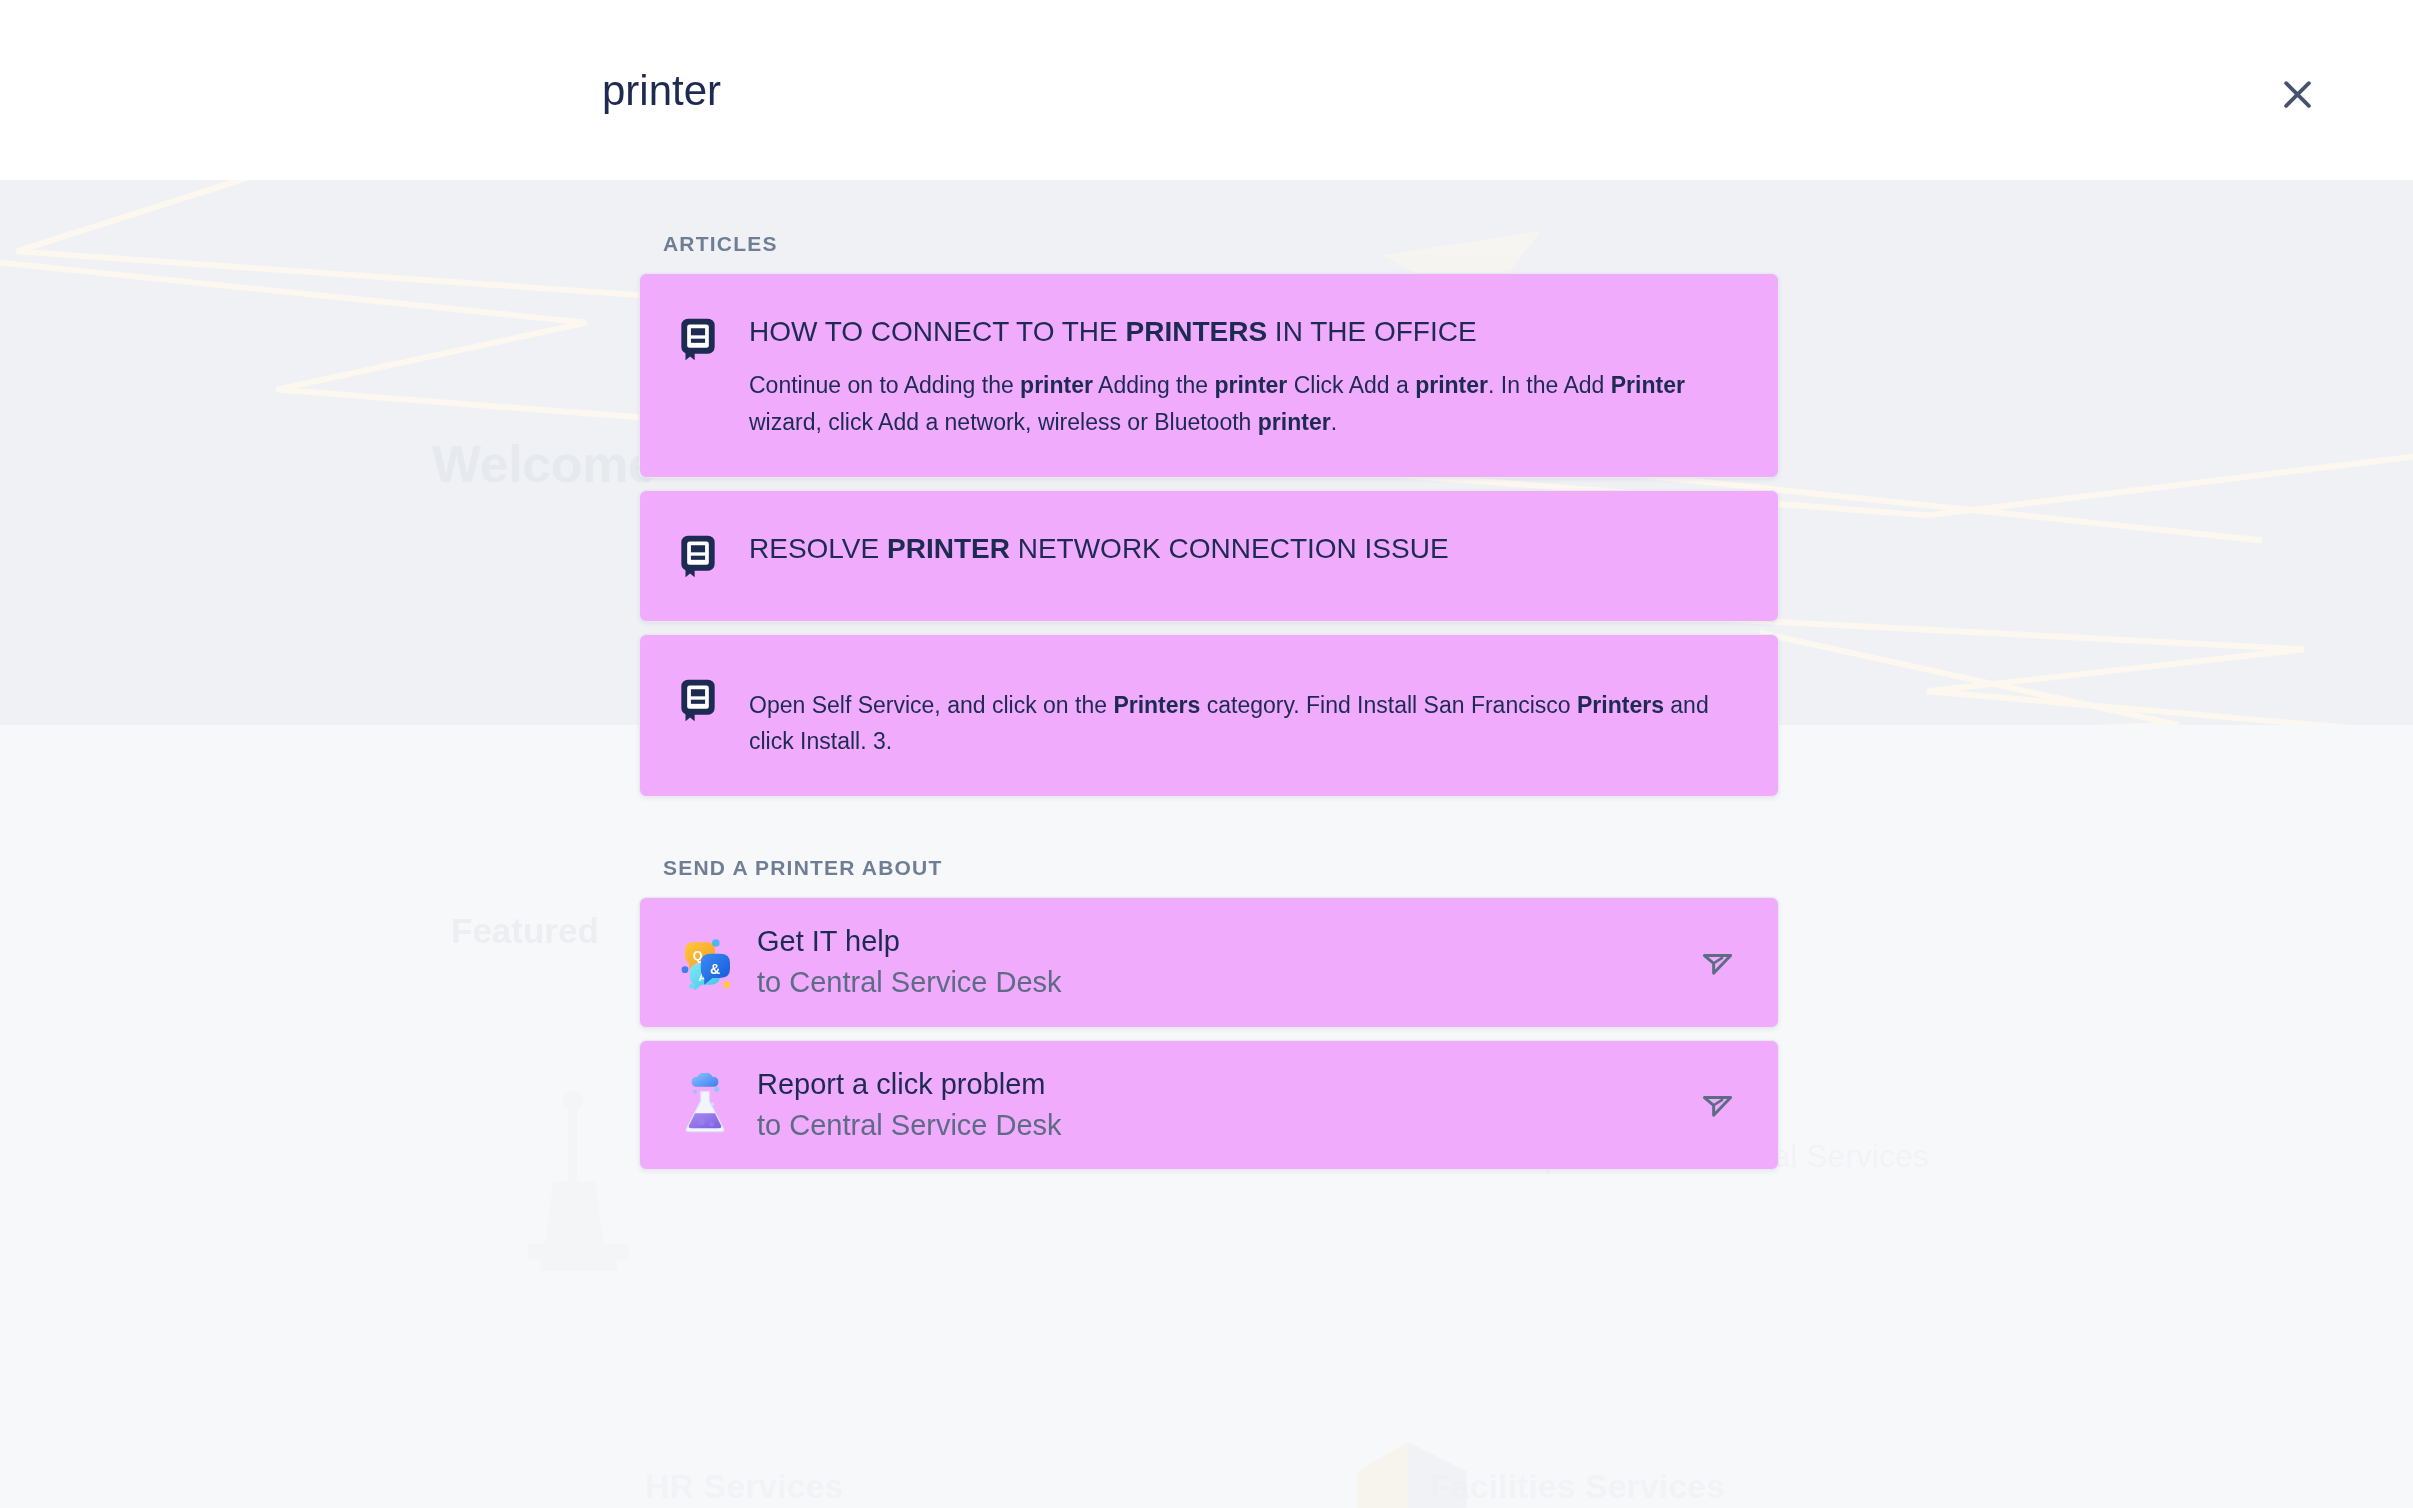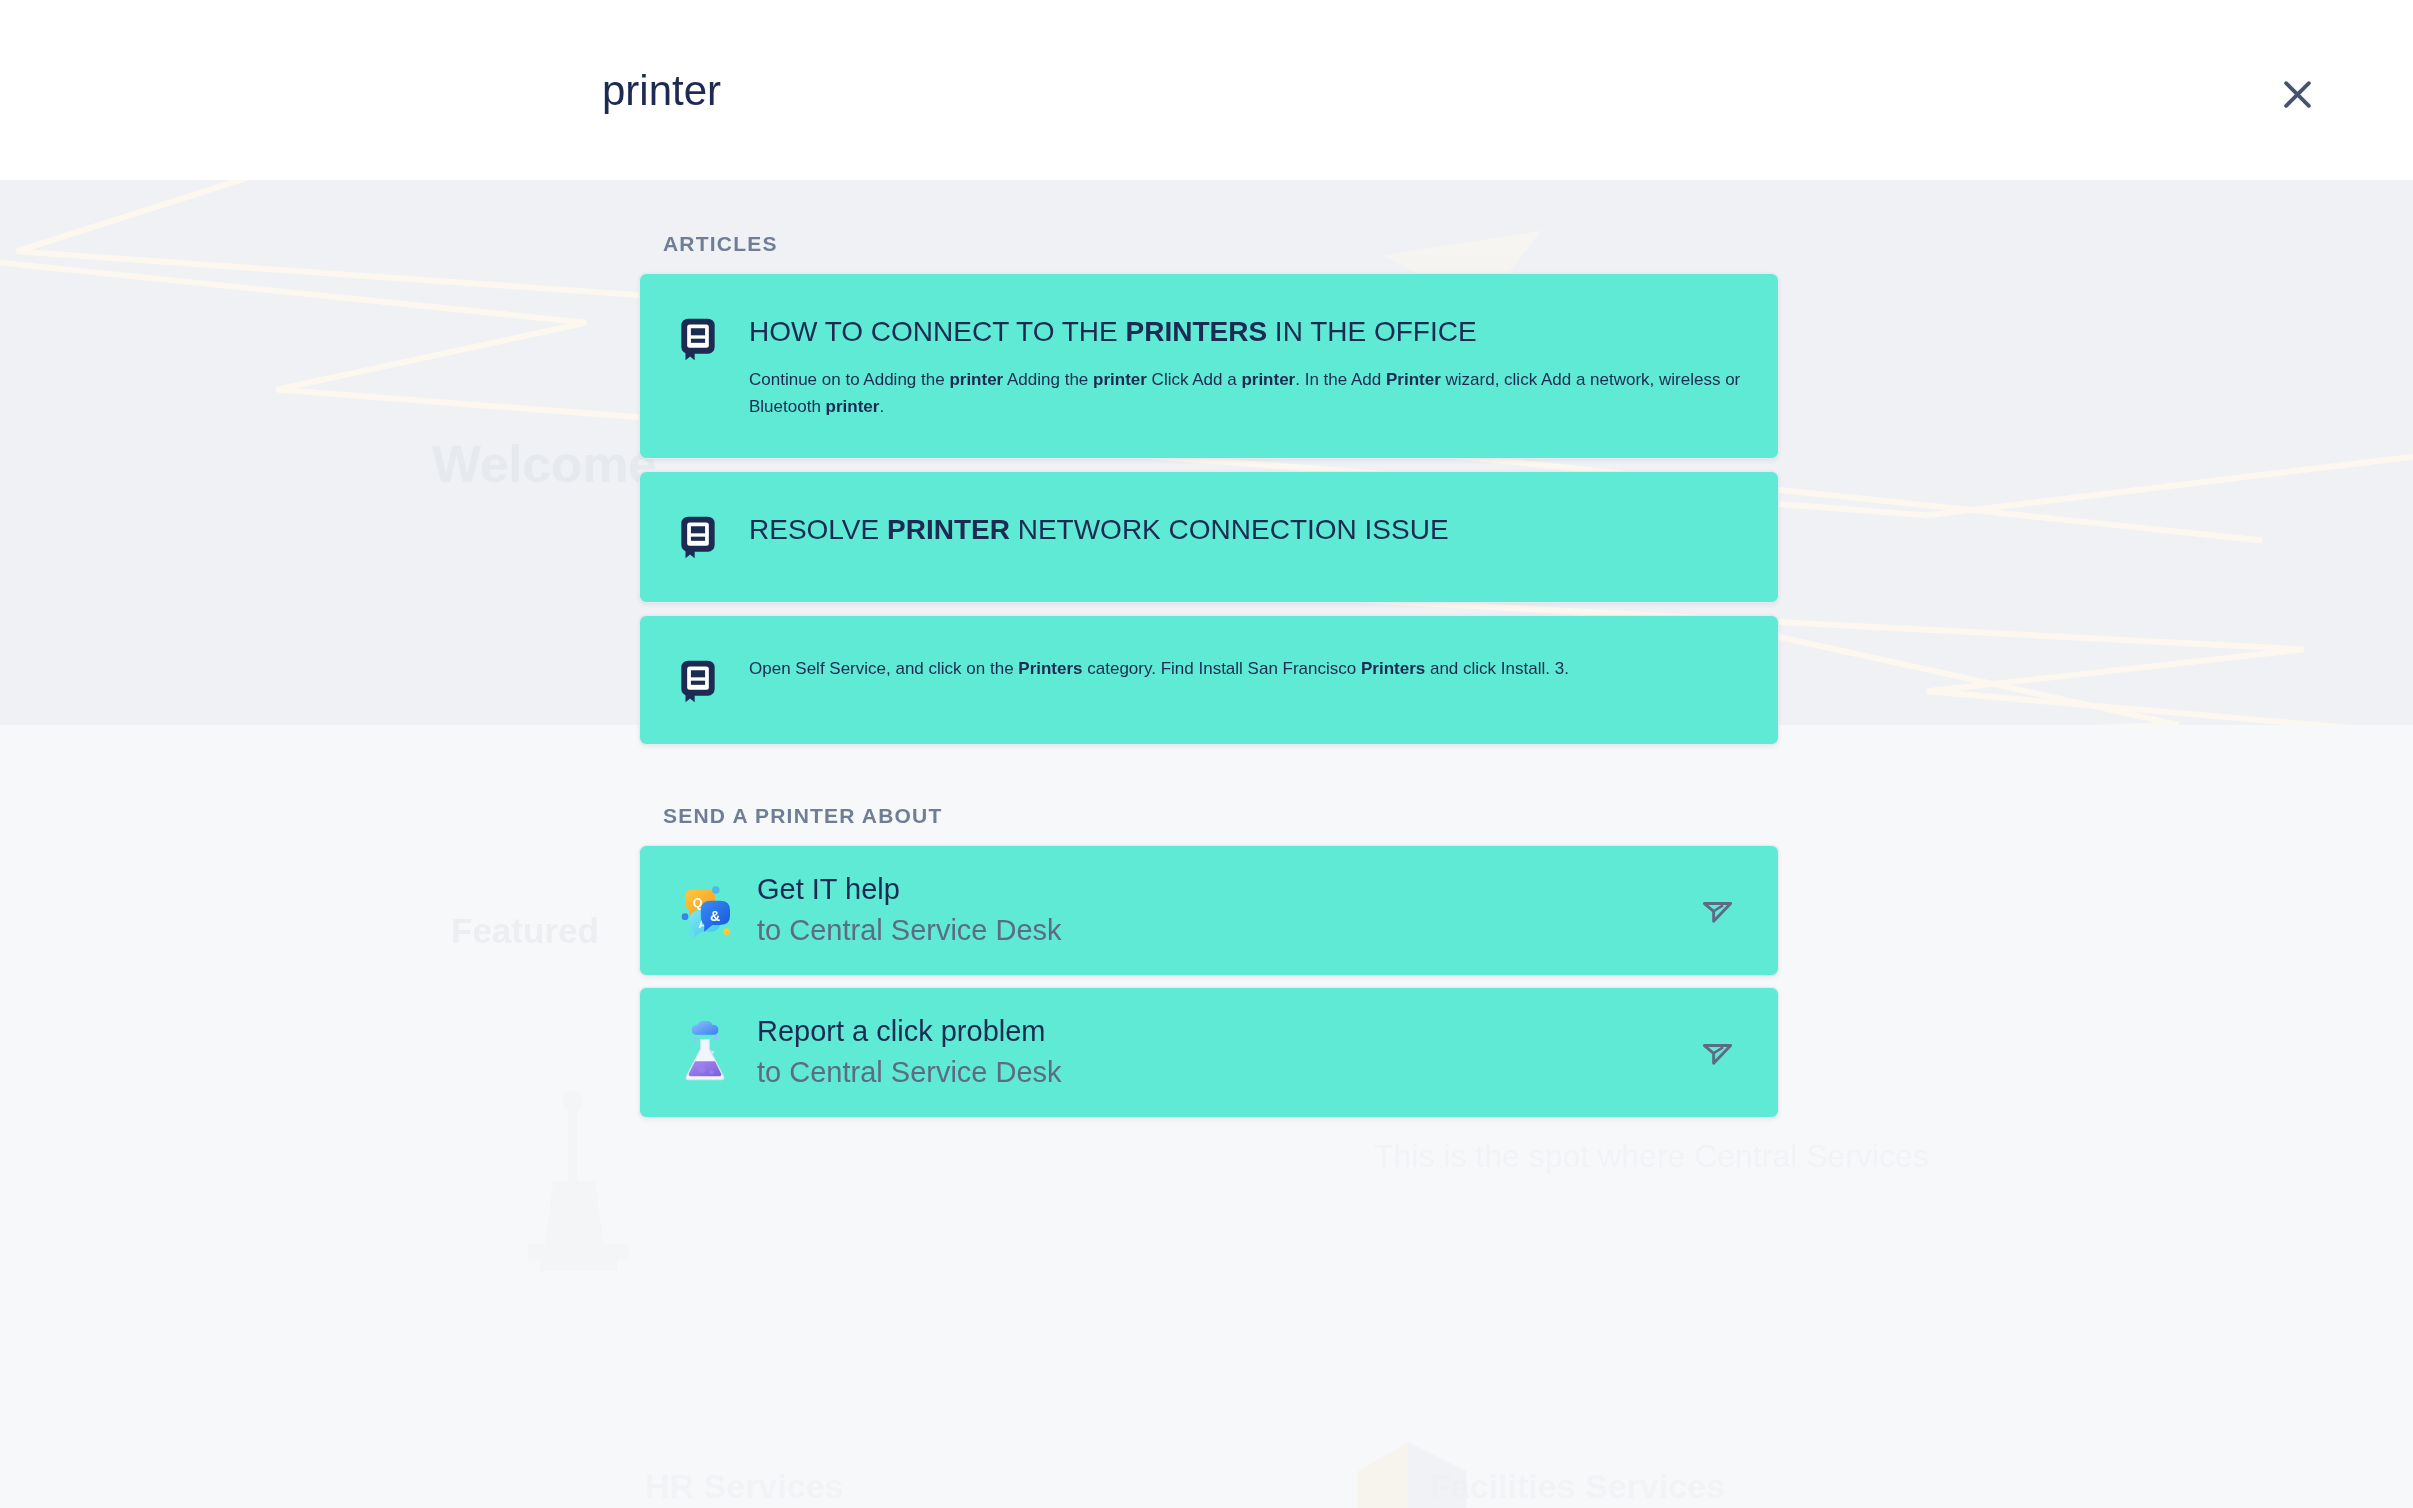--- a/index.html
+++ b/index.html
@@ -137,21 +137,21 @@
     font-weight: 700;
     letter-spacing: 1.2px;
     color: #707e95;
     margin-left: 24px;
     margin-bottom: 17px;
   }
   #articles-label { padding-top: 52px; }
   #requests-label { padding-top: 47px; }
 
   .card {
-    background: #5eead4;
+    background: #f0abfc;
     border: 0.8px solid #e8eaef;
     border-radius: 7.5px;
     box-shadow: 0 1.7px 4.2px rgba(28,40,77,0.07);
     margin-bottom: 11.7px;
   }
 
   
   .article-card {
     display: flex;
     align-items: flex-start;
@@ -168,24 +168,25 @@
   .article-title {
     font-size: 28px;
     line-height: 1.25;
     color: #1d2a52;
     text-transform: uppercase;
     font-weight: 400;
     margin-bottom: 18.4px;
   }
   .article-title b { font-weight: 700; }
   .article-snippet {
-    font-size: 17px;
+    font-size: 23px;
     line-height: 1.58;
     color: #1d2a52;
     font-weight: 400;
+    margin-top: 12px;
   }
   .article-snippet b { font-weight: 700; }
 
   
   .request-card {
     display: flex;
     align-items: center;
     padding: 25px 39px 25px 35px;
     cursor: pointer;
   }

